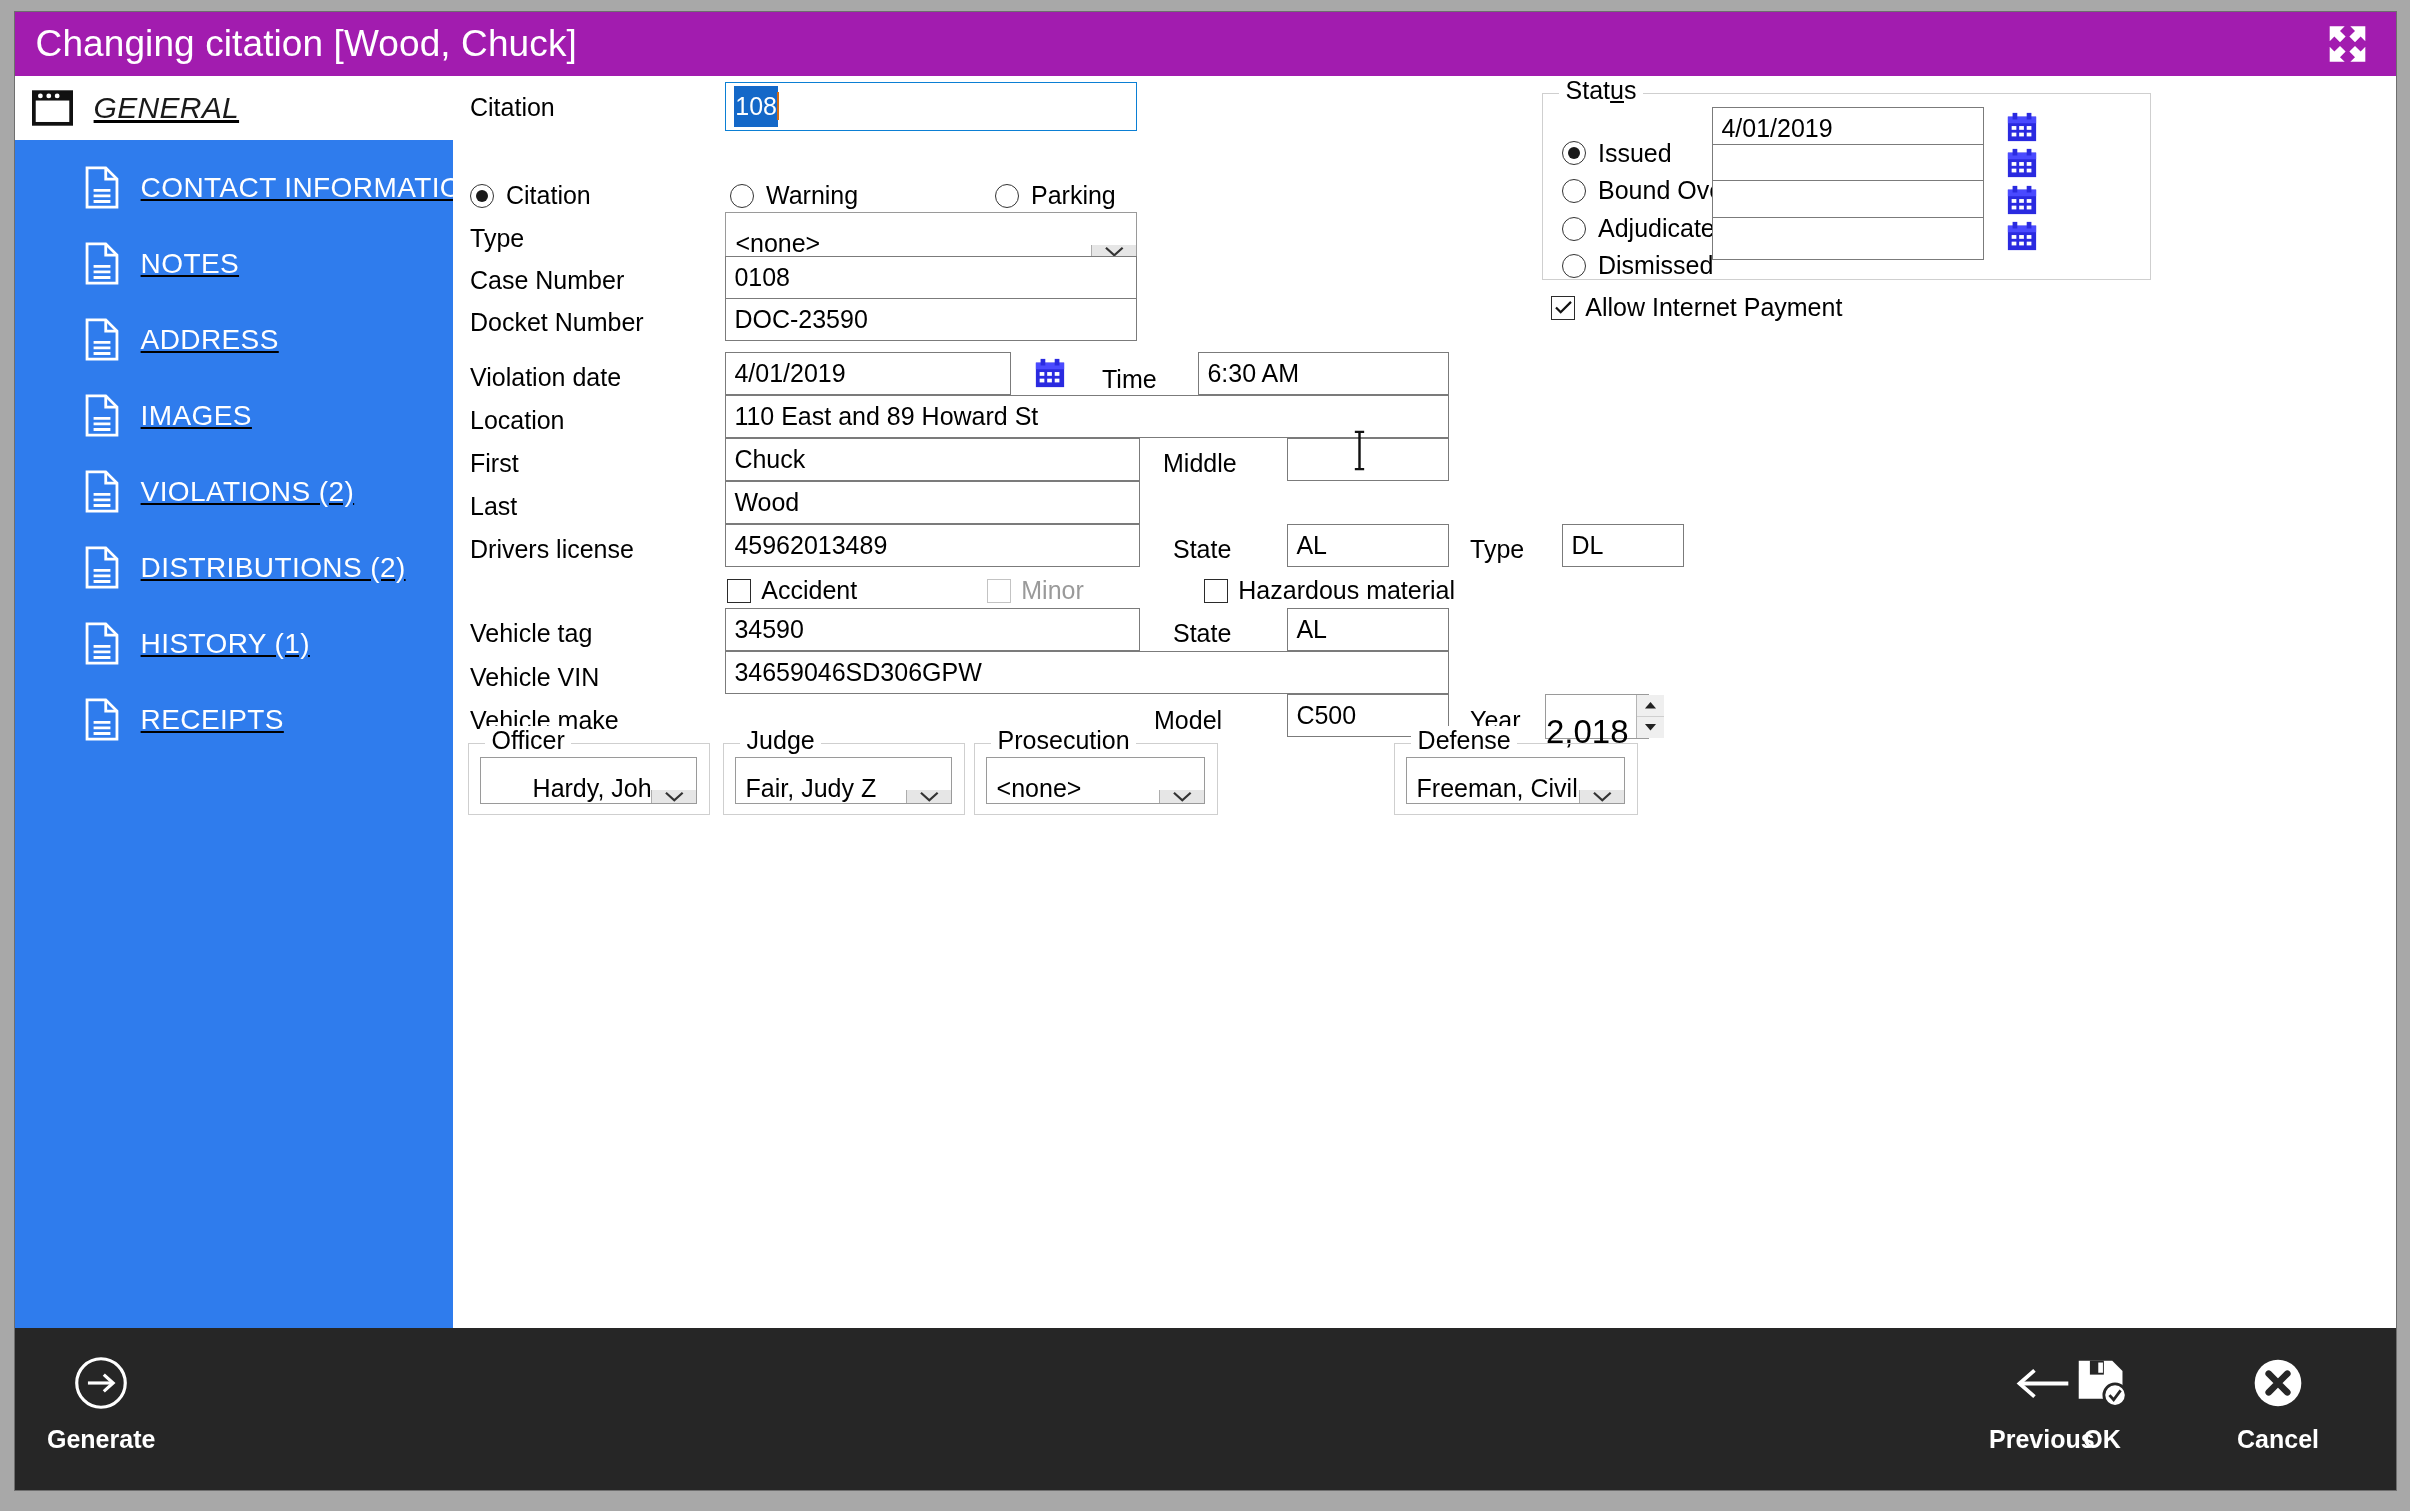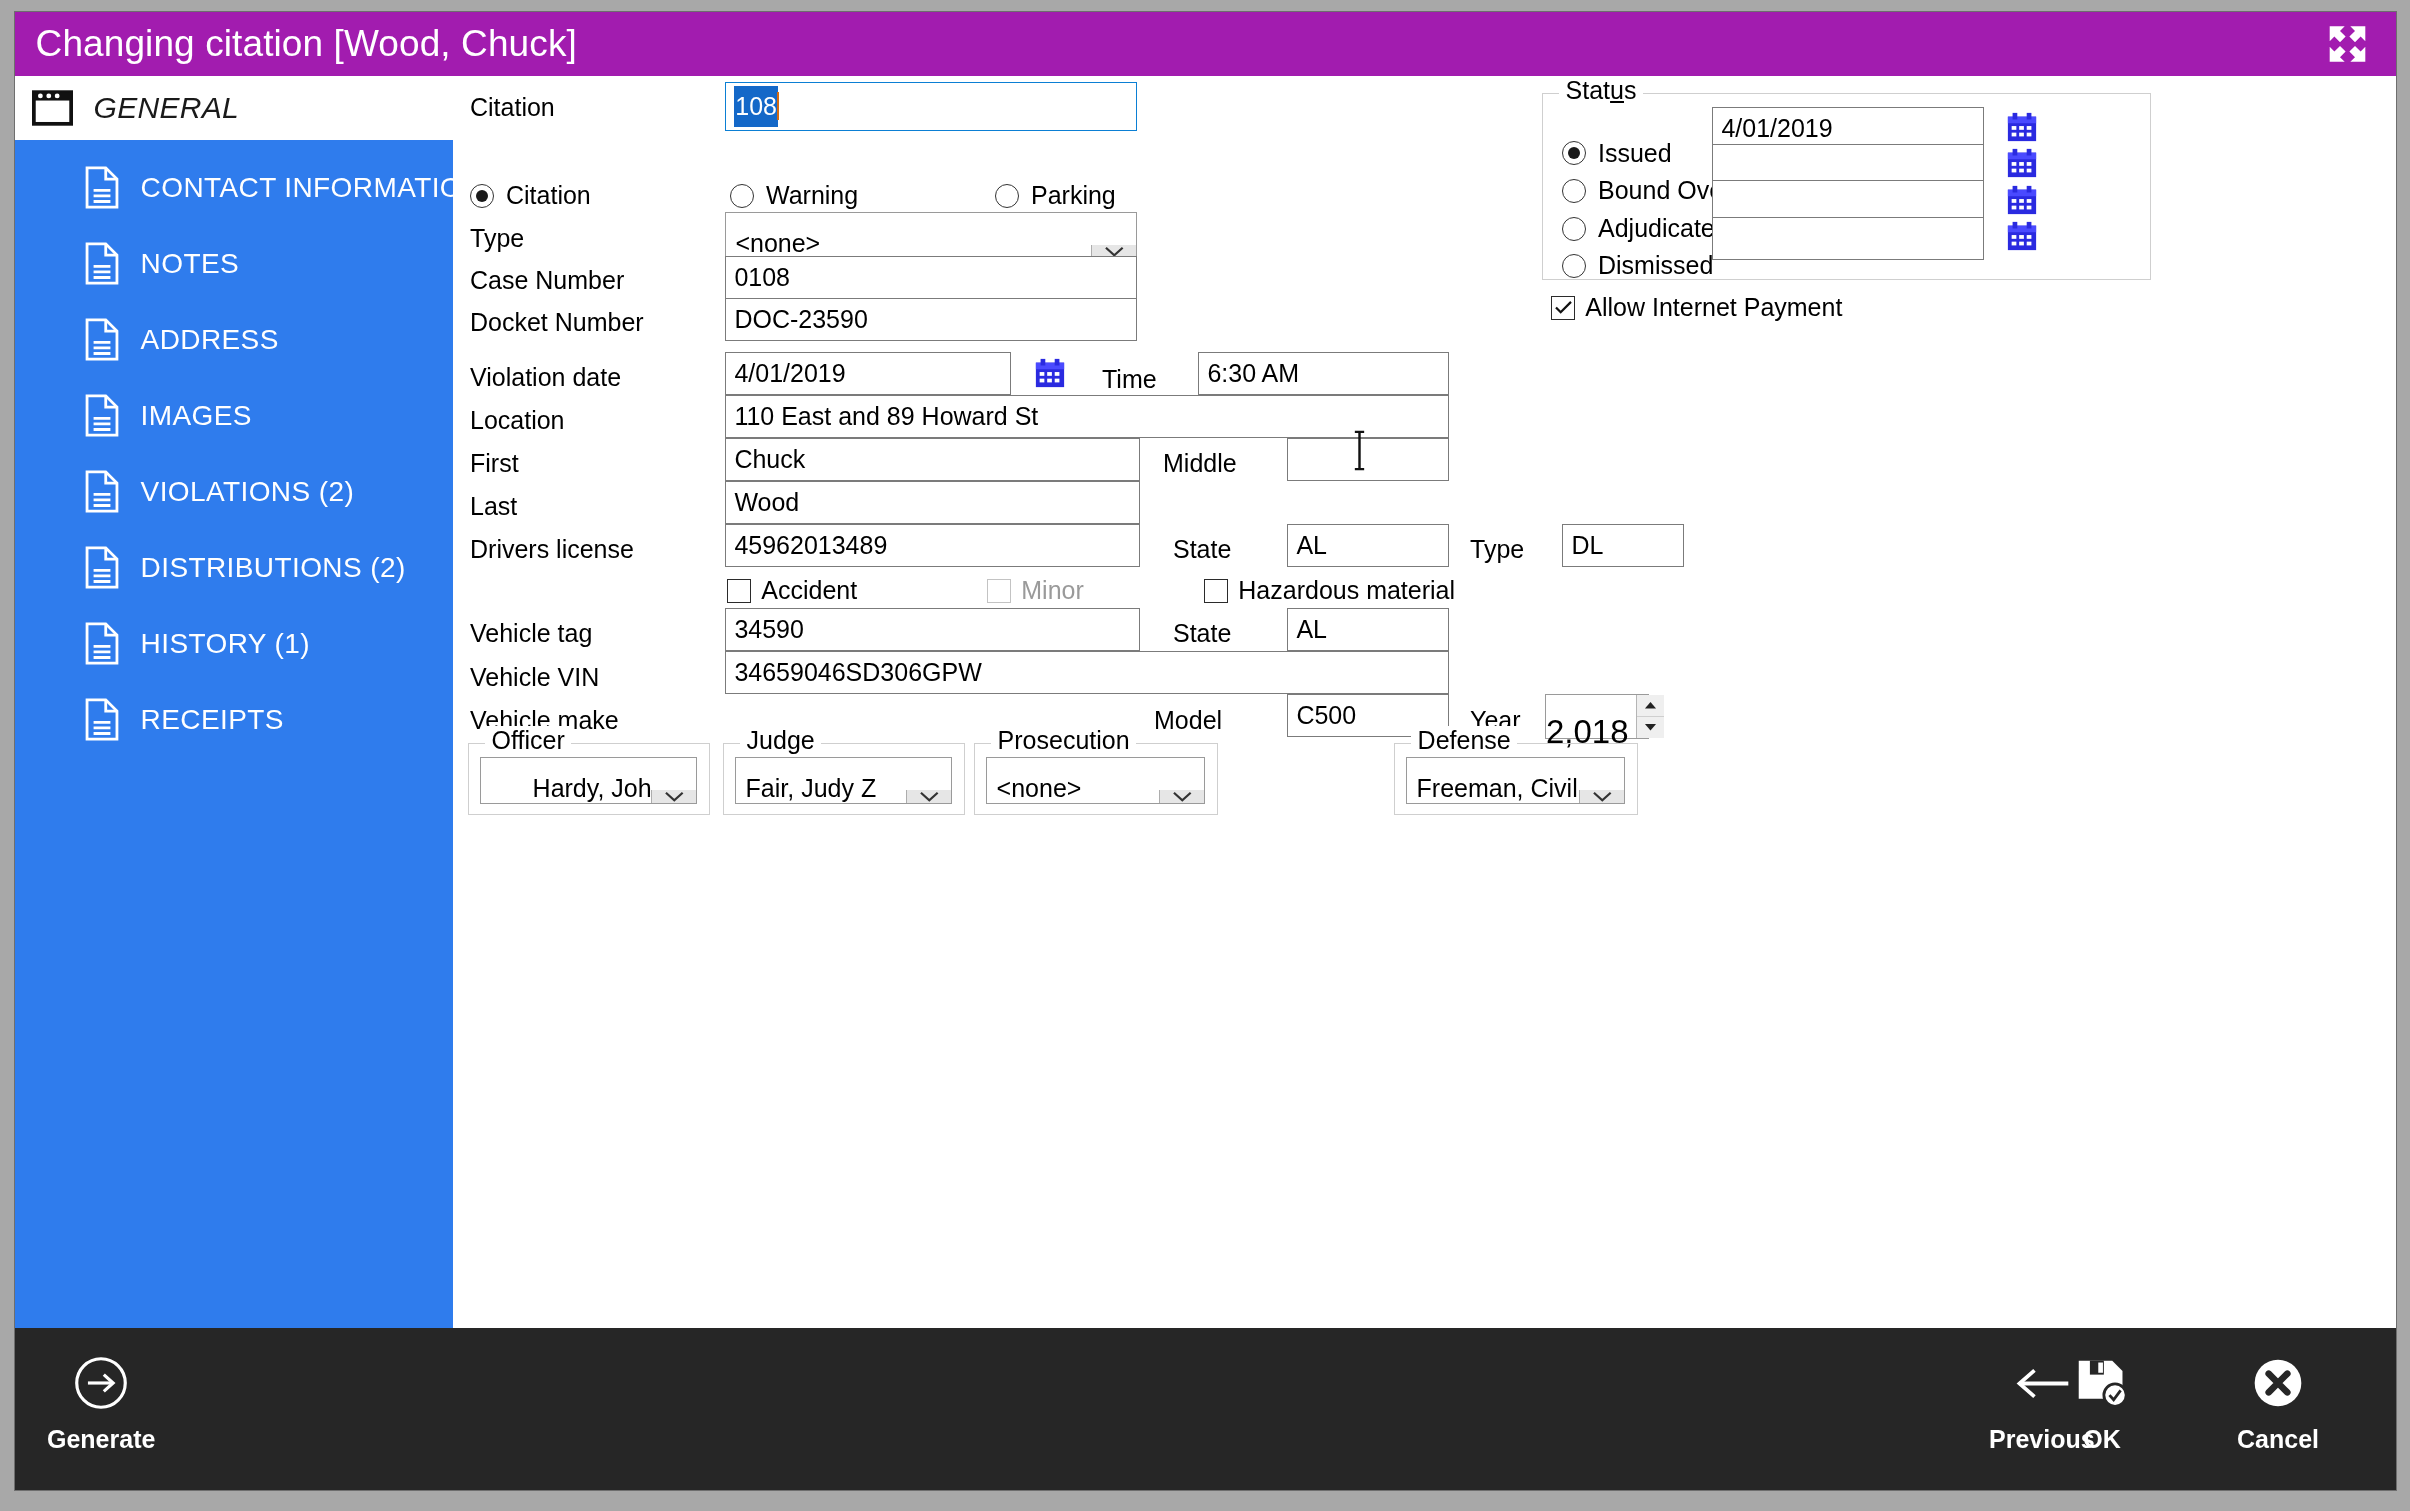--- a/index.html
+++ b/index.html
@@ -47,20 +47,21 @@
     cursor: pointer;
   }
 
   
   .body-area {
     flex: 1 1 auto;
     display: flex;
     position: relative;
     background: #000000;
     min-height: 0;
+    text-decoration: underline;
   }
 
   
   .sidebar {
     width: 438px; flex: 0 0 438px;
     background: #ffffff;
     display: flex; flex-direction: column;
     position: relative;
   }
   .sidebar-head {

